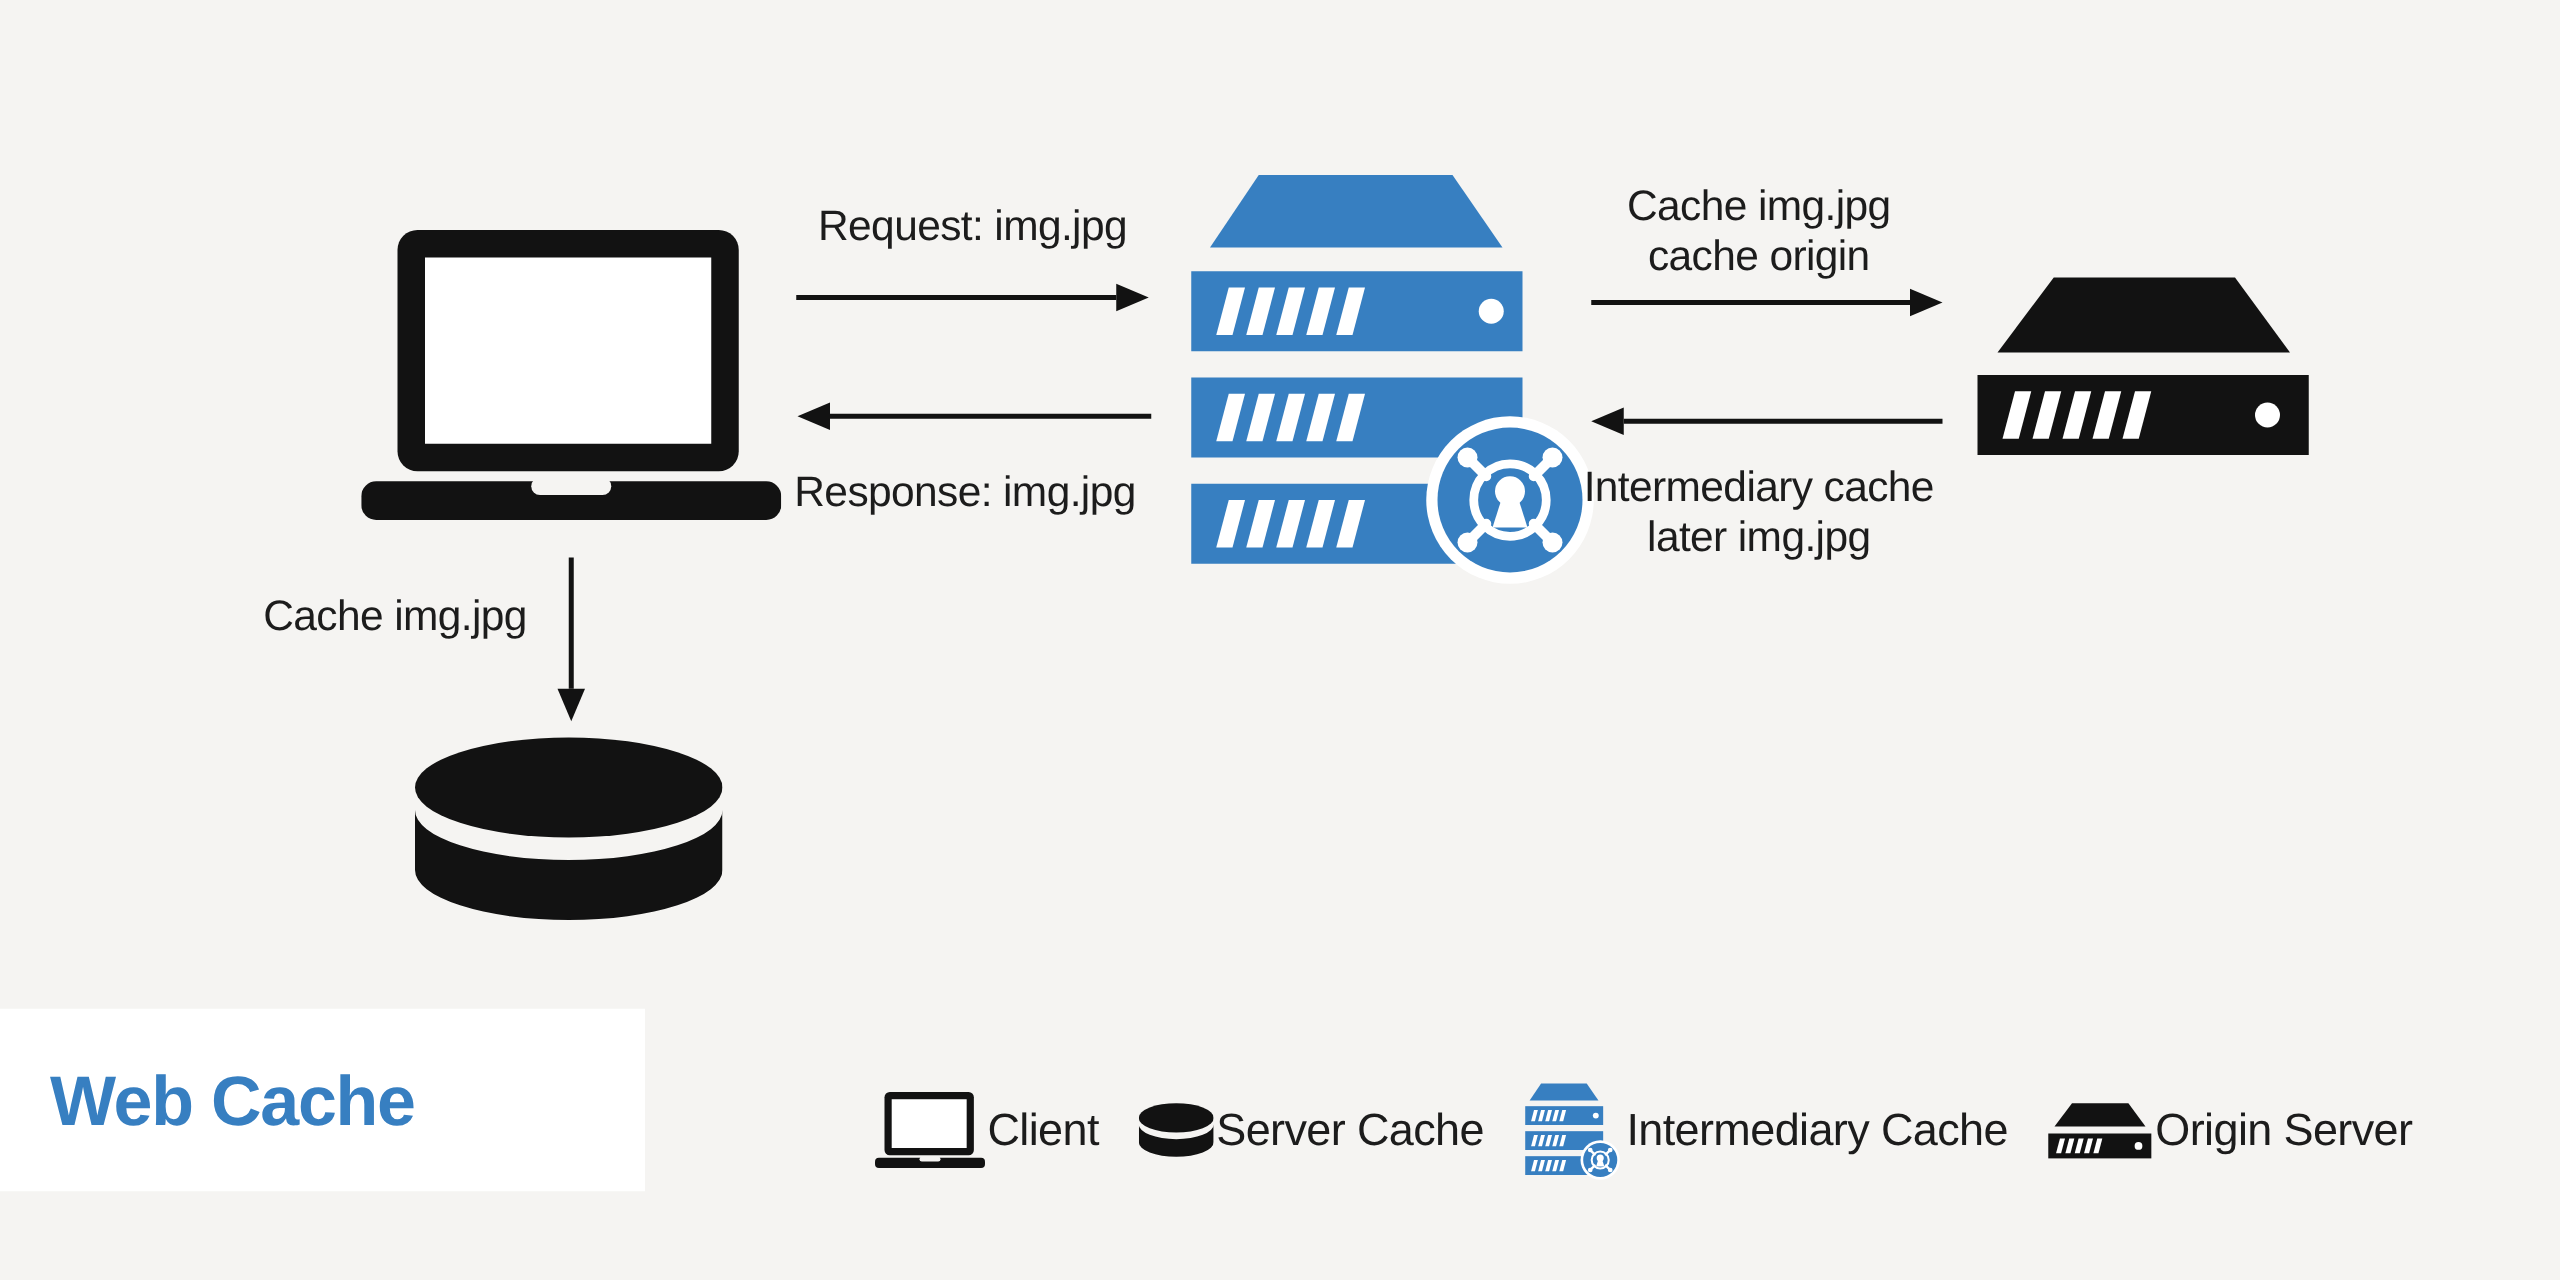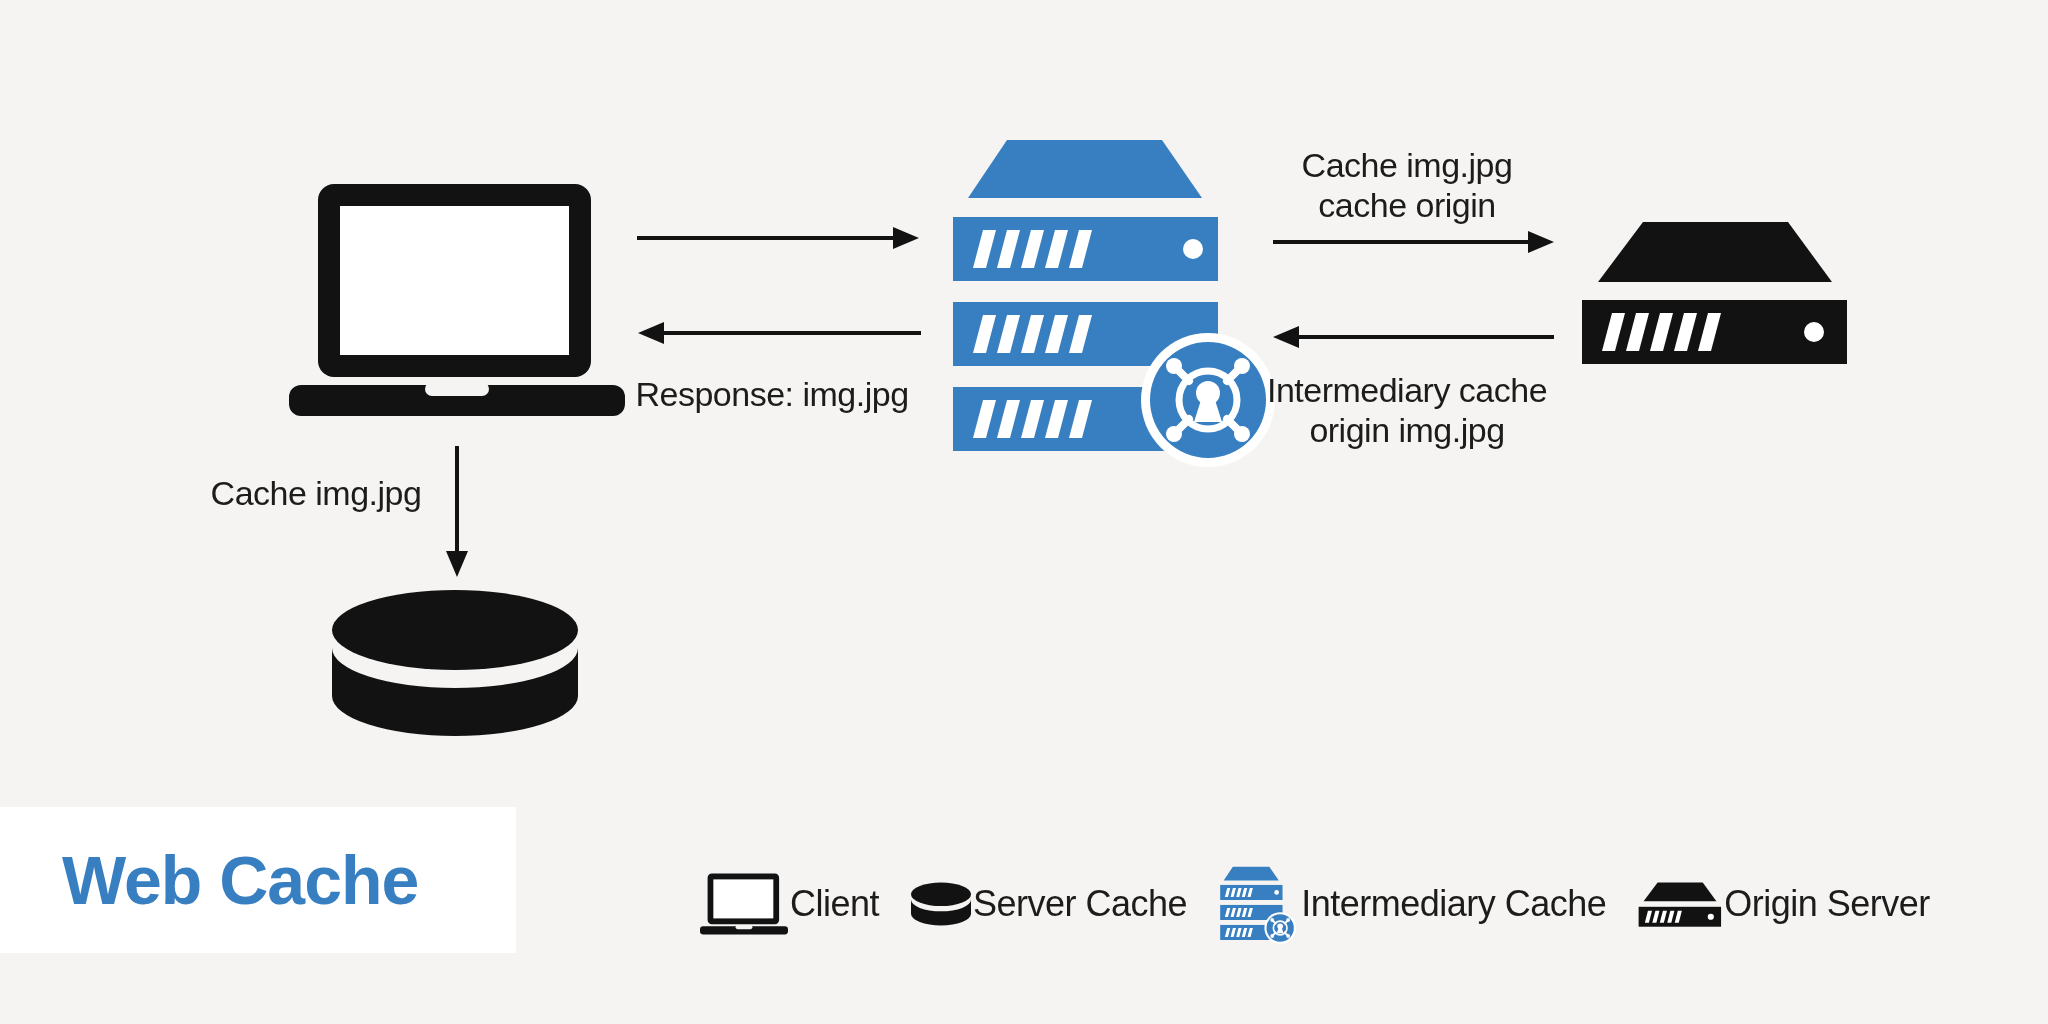--- a/index.html
+++ b/index.html
@@ -51,22 +51,22 @@
     transform:translateX(-50%);
   }
 
   
   .title-band{
     position:absolute;left:0;top:807px;width:516px;height:146px;
     background:var(--band);
     display:flex;align-items:center;
   }
   .title-band h1{
-    margin-left:62px;
-    font-size:68px;
+    margin-left:40px;
+    font-size:56px;
     font-weight:700;
     letter-spacing:-1px;
     color:var(--accent);
     white-space:nowrap;
   }
 
   
   .legend{
     position:absolute;left:700px;top:856px;height:96px;
     display:flex;align-items:center;gap:32px;
@@ -151,20 +151,21 @@
     </svg>
 
   <svg class="abs" style="left:332px;top:588px" width="246" height="150">
       <use href="#sym-disc"></use>
     </svg>
 
   <div>
     <div class="hline" style="left:637px;top:236px;width:256px"></div>
     <div class="head-right" style="left:893px;top:227px"></div>
   </div>
+  <div class="lbl" style="left:778px;top:161px">Request: img.jpg</div>
 
   <div>
     <div class="hline" style="left:664px;top:331px;width:257px"></div>
     <div class="head-left" style="left:638px;top:322px"></div>
   </div>
   <div class="lbl" style="left:772px;top:374px">Response: img.jpg</div>
 
   <div>
     <div class="hline" style="left:1273px;top:240px;width:255px"></div>
     <div class="head-right" style="left:1528px;top:231px"></div>
@@ -173,21 +174,21 @@
     <div>Cache img.jpg</div>
     <div>cache origin</div>
   </div>
 
   <div>
     <div class="hline" style="left:1299px;top:335px;width:255px"></div>
     <div class="head-left" style="left:1273px;top:326px"></div>
   </div>
   <div class="lbl" style="left:1407px;top:370px">
     <div>Intermediary cache</div>
-    <div>origin img.jpg</div>
+    <div>later img.jpg</div>
   </div>
 
   <div>
     <div class="vline" style="left:455px;top:446px;height:105px"></div>
     <div class="head-down" style="left:446px;top:551px"></div>
   </div>
   <div class="lbl" style="left:316px;top:473px">
     <div>Cache img.jpg</div>
   </div>
 

